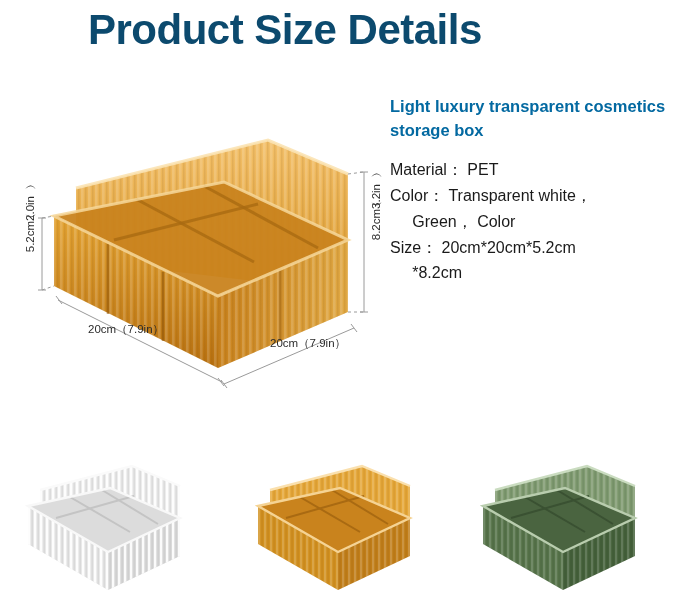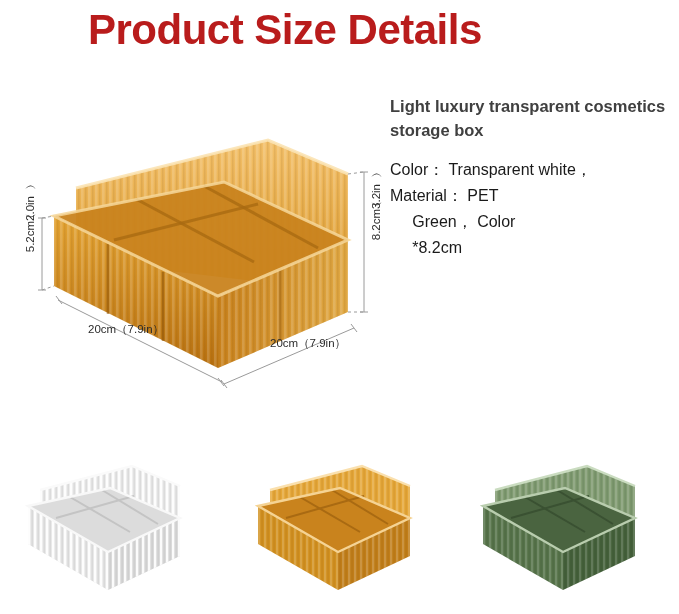--- a/index.html
+++ b/index.html
@@ -22,36 +22,36 @@
   }
 
   
   .title {
     position: absolute;
     left: 88px;
     top: 6px;
     font-size: 42px;
     font-weight: bold;
     letter-spacing: -0.5px;
-    color: #b91c1c;
+    color: #0c4a6e;
     white-space: nowrap;
   }
 
   
   .info {
     position: absolute;
     left: 390px;
     top: 95px;
     width: 290px;
   }
   .info-heading {
     font-size: 16.5px;
     font-weight: bold;
     line-height: 1.45;
-    color: #404040;
+    color: #0369a1;
     margin-bottom: 14px;
   }
   .info-line {
     font-size: 16px;
     line-height: 1.62;
     color: #1a1a1a;
     white-space: pre;
   }
 
   
@@ -207,23 +207,24 @@
     </div>
     <div class="dim dim-right">
       <div style="writing-mode:vertical-rl; transform:rotate(180deg); text-align:center; line-height:1.1;">8.2cm（3.2in）</div>
     </div>
     <div class="dim dim-bottom-left">20cm（7.9in）</div>
     <div class="dim dim-bottom-right">20cm（7.9in）</div>
   </div>
 
   <div class="info">
     <div class="info-heading">Light luxury transparent cosmetics storage box</div>
+    <div class="info-line">Material： PET</div>
     <div class="info-line">Color： Transparent white，</div>
-    <div class="info-line">Material： PET</div>
     <div class="info-line">     Green， Color</div>
+    <div class="info-line">Size： 20cm*20cm*5.2cm</div>
     <div class="info-line">     *8.2cm</div>
   </div>
 
   <div class="variants">
 
     <div class="variant v1">
       <svg width="200" height="160" viewBox="0 0 200 160">
         <defs>
           <pattern id="ribC" width="6" height="10" patternUnits="userSpaceOnUse">
             <rect x="0" y="0" width="2.2" height="10" fill="#ffffff" opacity="0.9"></rect>

